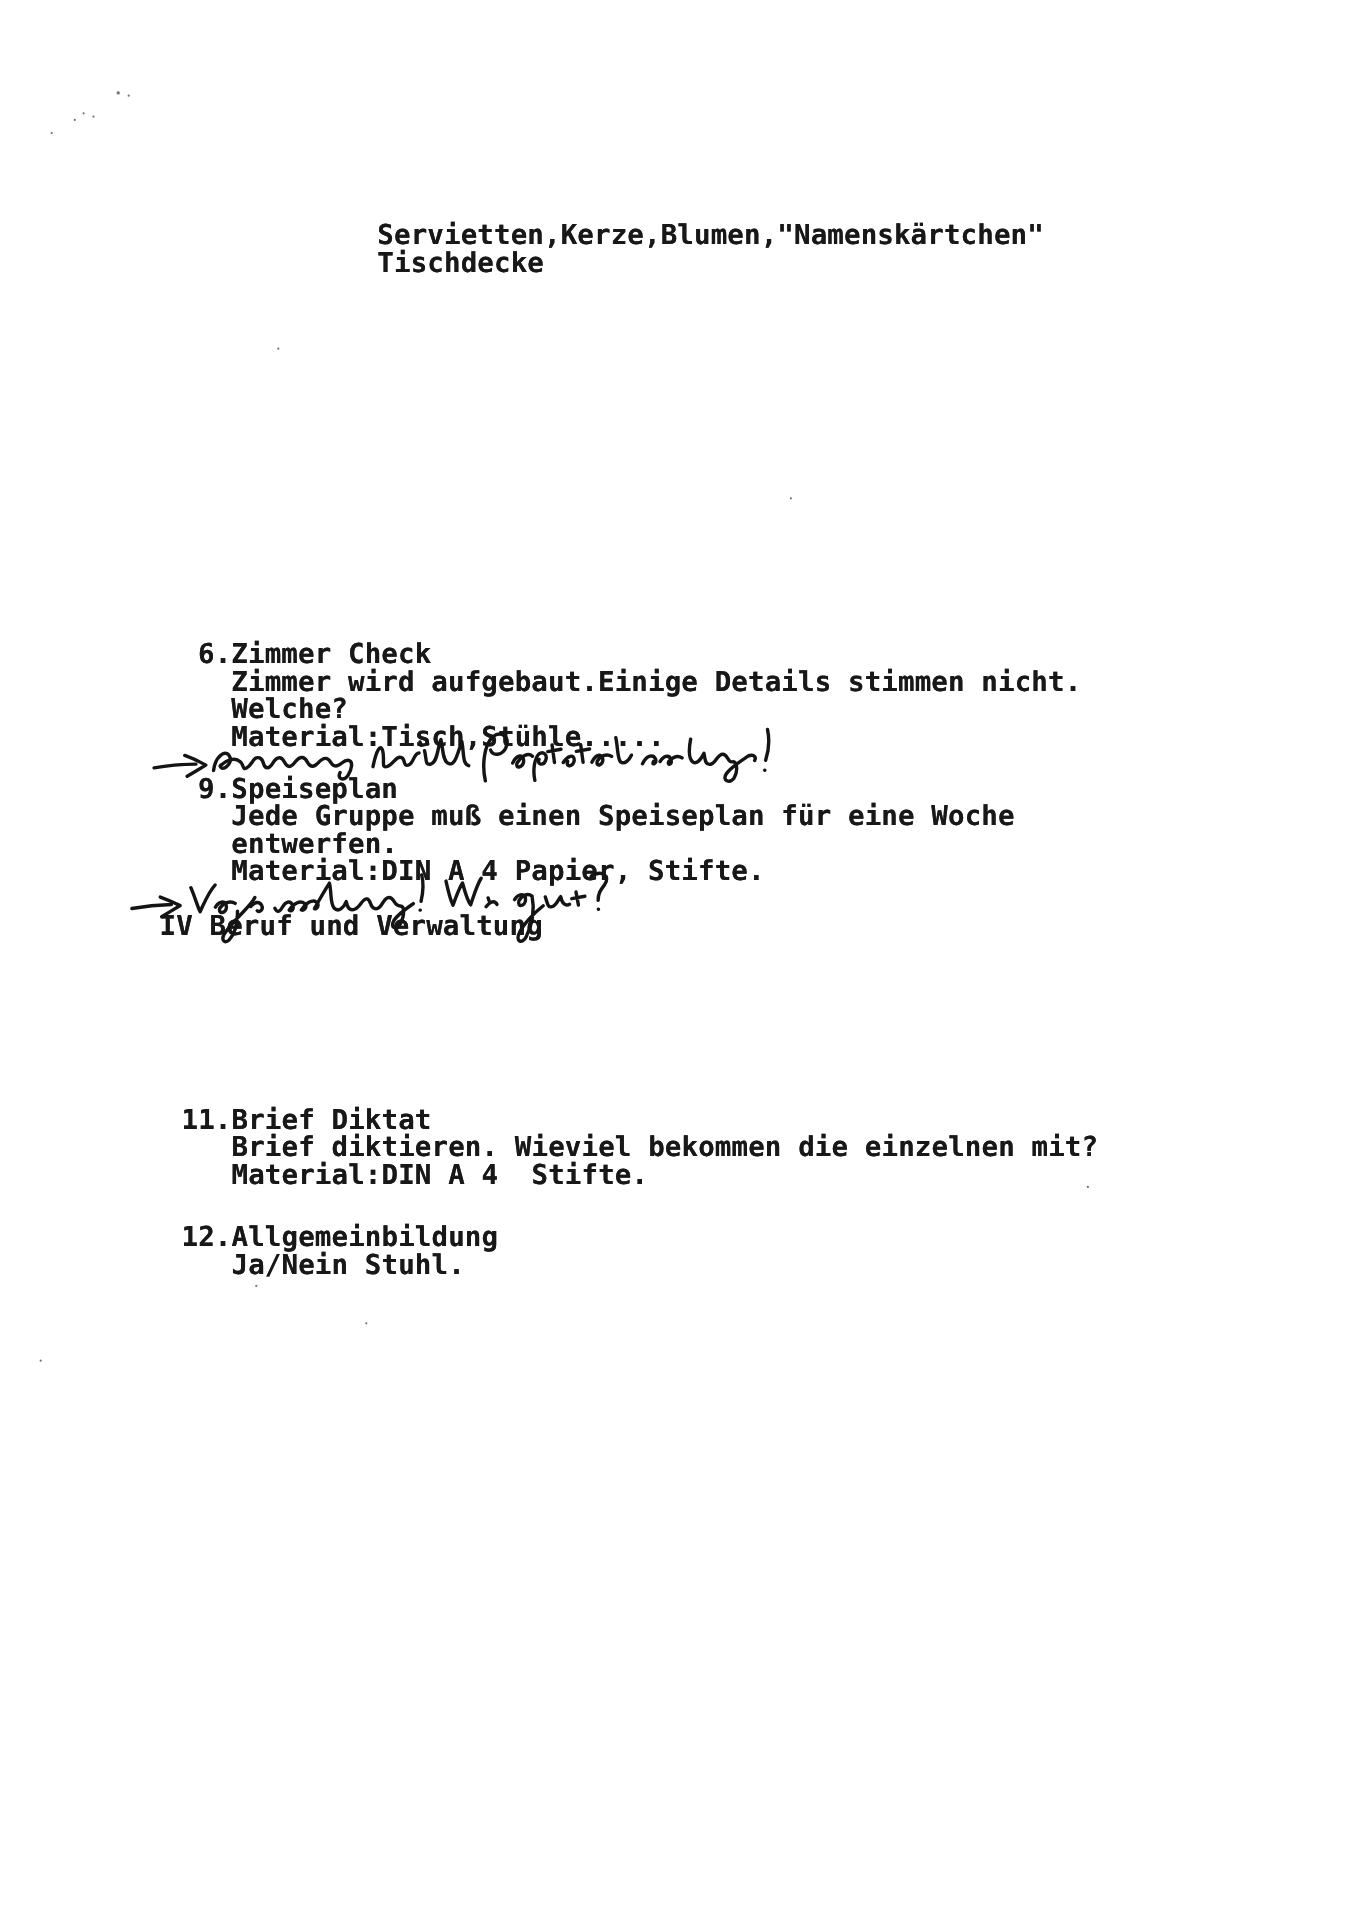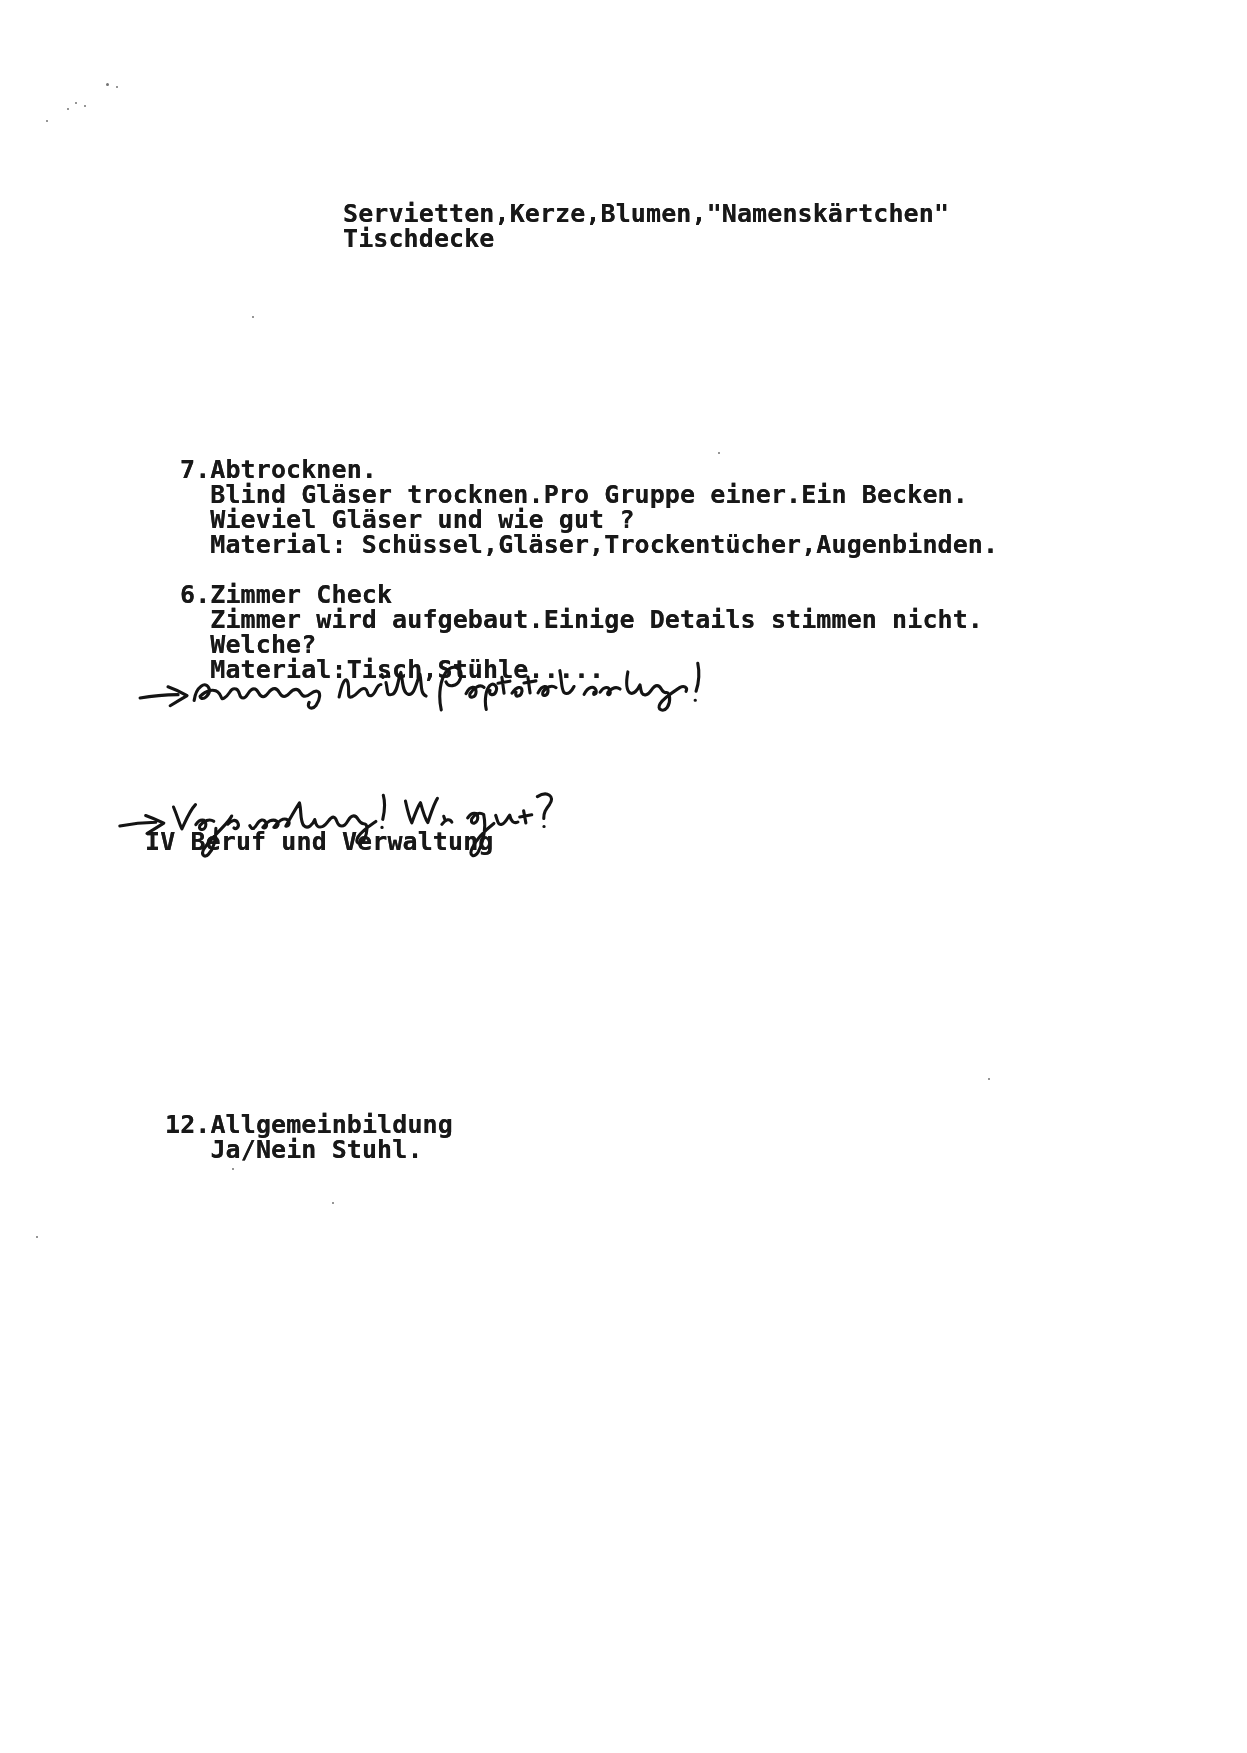--- a/index.html
+++ b/index.html
@@ -40,34 +40,37 @@
 </style>
 </head>
 <body>
 
 <div class="page">
 
   <pre class="tblock" style="left:343px;top:201px">Servietten,Kerze,Blumen,"Namenskärtchen"
 Tischdecke</pre>
 
 
-  <pre class="tblock" style="left:180px;top:457px">7.Abtrocknen.
-  Blind Gläser trocknen.Pro Gruppe einer.Ein Becken.
-  Wieviel Gläser und wie gut ?
-  Material: Schüssel,Gläser,Trockentücher,Augenbinden.</pre>
 
   <pre class="tblock" style="left:180px;top:582px">6.Zimmer Check
   Zimmer wird aufgebaut.Einige Details stimmen nicht.
   Welche?
   Material:Tisch,Stühle.....</pre>
 
+  <pre class="tblock" style="left:180px;top:704px">9.Speiseplan
+  Jede Gruppe muß einen Speiseplan für eine Woche
+  entwerfen.
+  Material:DIN A 4 Papier, Stifte.</pre>
 
   <pre class="tblock" style="left:145px;top:829px">IV Beruf und Verwaltung</pre>
 
 
+  <pre class="tblock" style="left:165px;top:1005px">11.Brief Diktat
+   Brief diktieren. Wieviel bekommen die einzelnen mit?
+   Material:DIN A 4  Stifte.</pre>
 
   <pre class="tblock" style="left:165px;top:1112px">12.Allgemeinbildung
    Ja/Nein Stuhl.</pre>
 
   <div class="hw" style="left:136px;top:654px;transform:rotate(-0.6deg)" aria-label="→ Staubsaugen brühl Papitütele anhangen !">
     <svg width="590" height="66" viewBox="0 0 590 66">
       <path d="M4,41 C16,39 28,38 42,38 M32,30 C40,33 46,36 51,39 C46,42 39,46 34,49"></path>
       <path d="M58,44 C60,30 70,24 73,32 C75,38 66,46 64,40 C70,34 78,32 82,36 C86,39 84,44 88,42 C94,39 94,31 100,33 C105,35 102,42 107,42 C112,42 112,33 118,33 C123,33 122,41 127,41 C132,41 133,32 139,33 C144,34 143,41 148,41 C153,41 154,34 160,34 C165,34 164,41 169,41 C174,41 176,35 181,36 C185,37 184,44 180,50 C176,55 170,53 173,47"></path>
       <path d="M203,42 C206,28 210,20 212,28 C214,36 210,44 216,42 C222,40 224,32 229,34 C233,36 230,42 235,41 C240,40 240,30 245,30 M246,20 L247,23 M252,19 L253,22 M250,28 C252,36 250,42 256,40 C262,38 262,24 265,18 C267,26 266,38 272,40 C278,42 280,30 284,20 C286,30 284,40 290,42"></path>
       <path d="M305,56 C302,42 304,24 312,16 C320,10 328,16 324,26 C321,33 312,34 310,28 M330,40 C334,32 340,32 340,38 C340,44 332,46 334,40 C338,34 344,30 348,34 M350,56 C348,46 350,36 354,32 C358,29 362,33 360,38 C358,43 352,42 354,37 M366,24 L368,40 M362,30 L374,28 M376,40 C380,34 386,32 386,38 C385,44 378,45 380,39 M392,24 L394,40 M388,30 L400,28 M402,40 C406,32 412,32 412,38 C412,43 405,45 407,39 C410,34 416,32 420,35 M424,18 C426,28 425,36 428,40 C432,43 436,38 438,34"></path>

